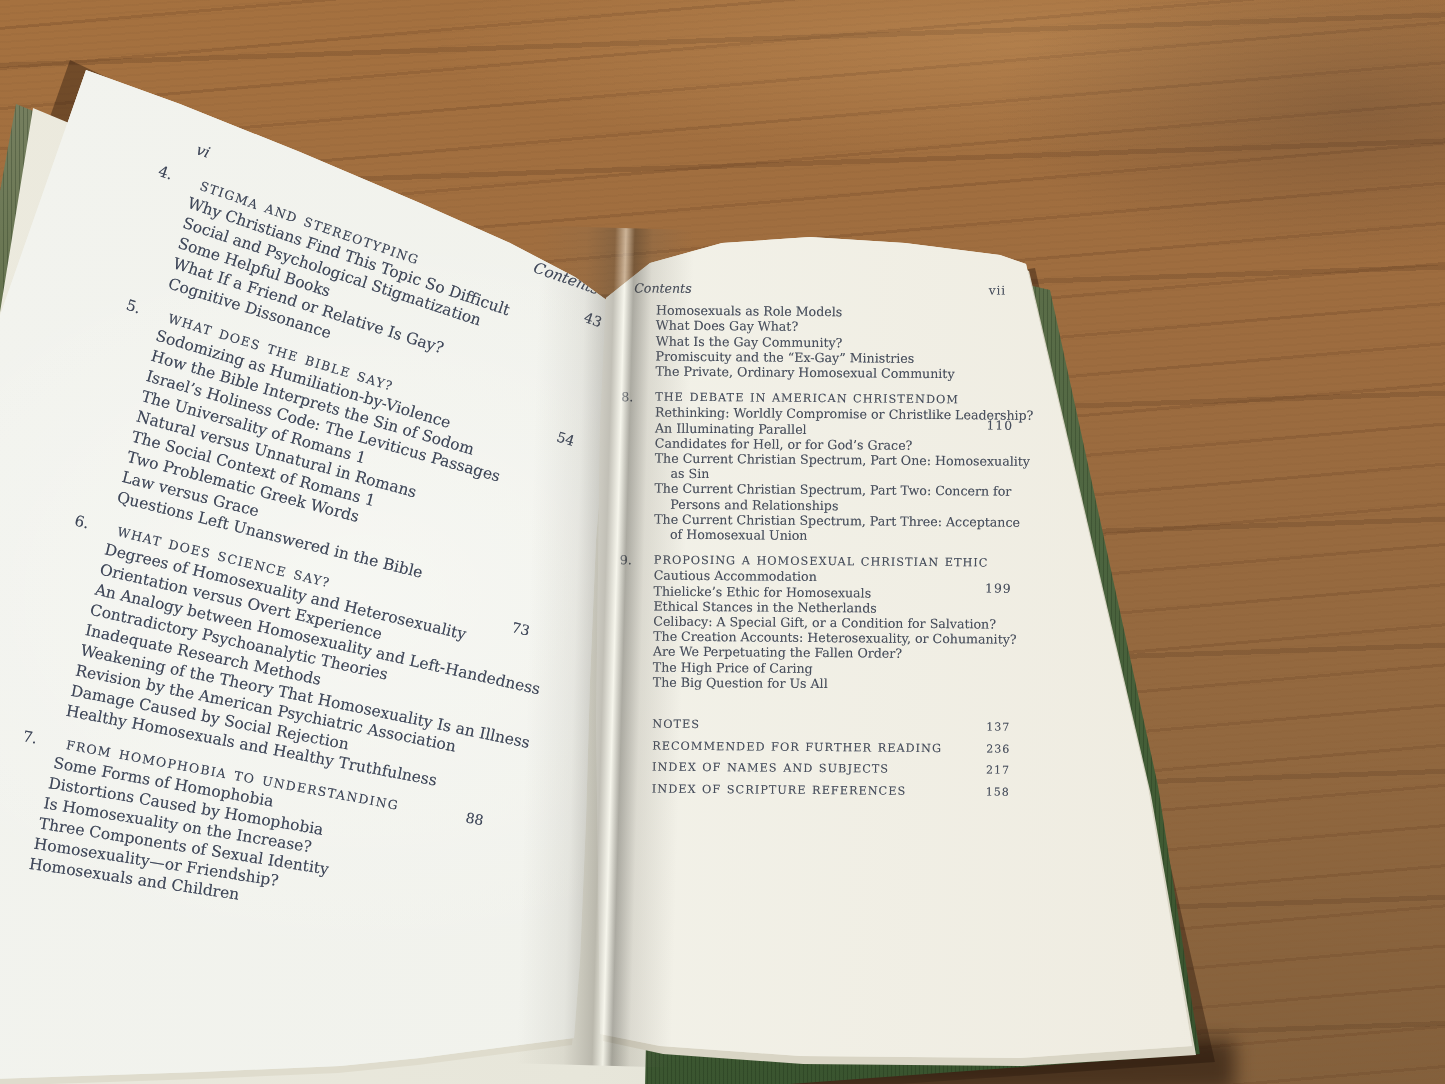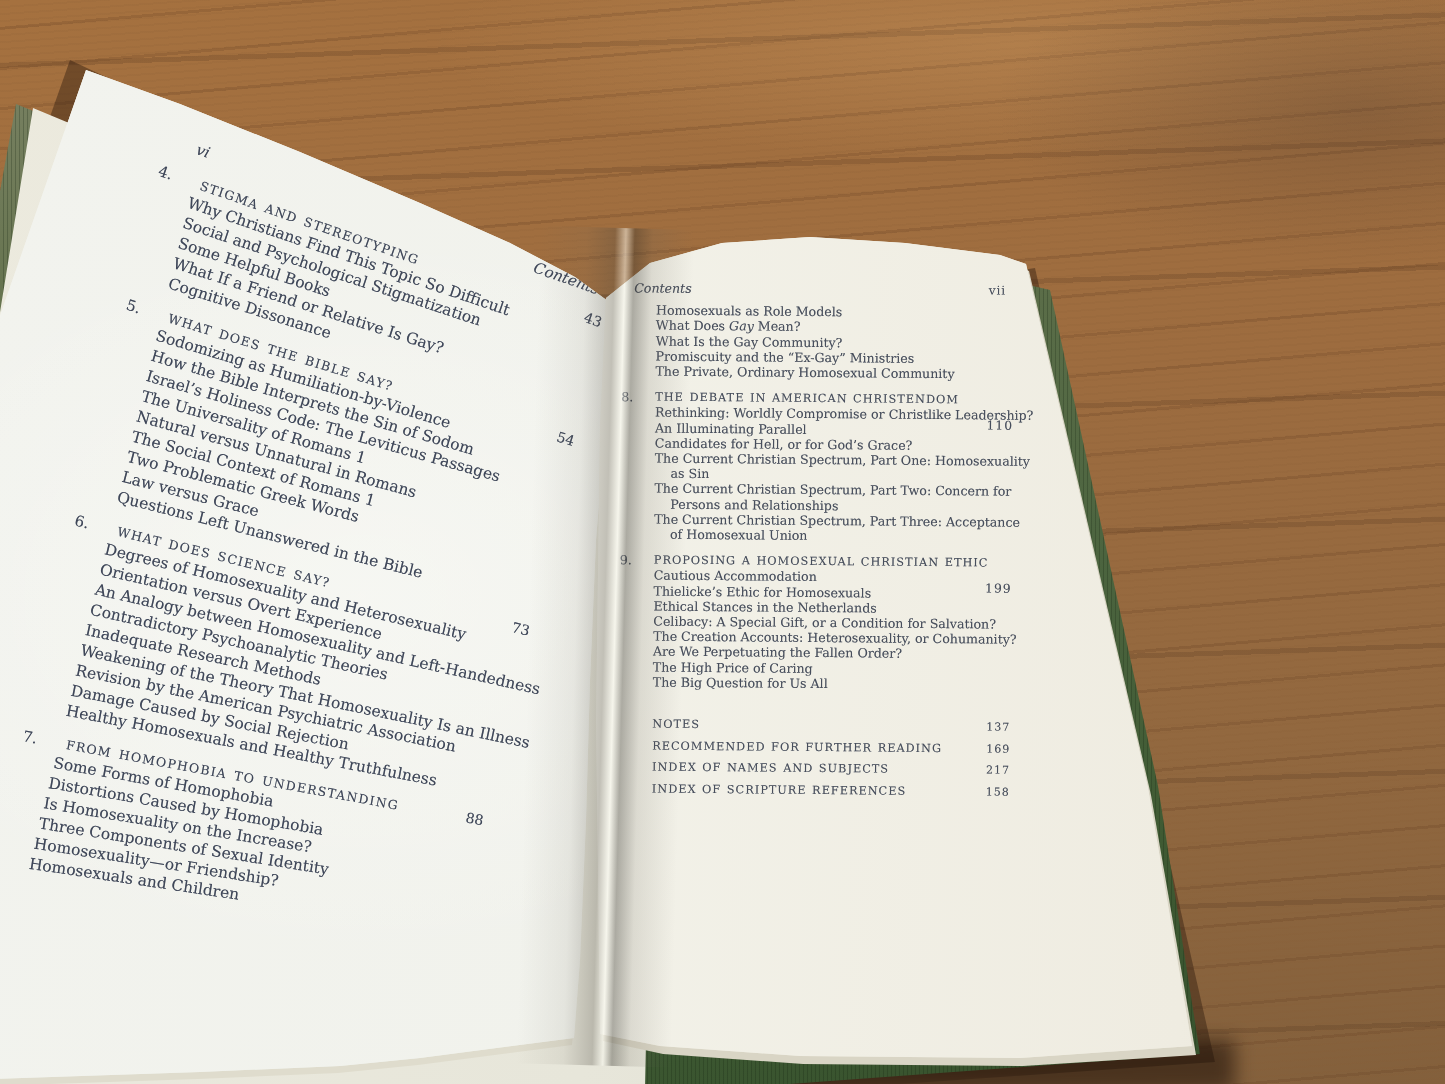--- a/index.html
+++ b/index.html
@@ -78,21 +78,21 @@
   .rp-headrow{display:flex;justify-content:space-between;padding:0 8px 0 12px;margin-bottom:7px;}
   .rp-runhead{font-style:italic;}
   .rp-folio{font-size:12px;letter-spacing:1px;}
   .rp-entry{padding-left:50px;text-indent:-16px;white-space:pre-line;width:380px;}
   .rp-sechead{padding-left:34px;margin-top:11px;font-size:11.3px;letter-spacing:1px;word-spacing:1px;}
   .rp-num{position:absolute;left:0;top:0;font-size:12.6px;letter-spacing:0;}
   .rp-page{position:absolute;right:0;top:10px;font-size:12.3px;letter-spacing:1px;margin-top:16px;}
   .back-matter{margin-top:24px;}
   .back-row{display:flex;justify-content:space-between;line-height:21.5px;font-size:11.3px;letter-spacing:1px;word-spacing:1px;padding-left:34px;}
   .back-page{font-size:11px;letter-spacing:1px;}
-  .ital{font-style:italic;}
+  .ital{}
 </style>
 </head>
 <body>
 
 <div class="scene">
   <div class="layer book-shadow"></div>
   <div class="bottom-shadow"></div>
   <div class="layer cover"></div>
   <div class="layer underpage"></div>
   <div class="layer lp-under"></div>
@@ -162,21 +162,21 @@
   <div class="layer rp-under"></div>
 
   <div class="layer right-page">
     <div class="rp-text">
       <div class="rpl rp-headrow">
         <span class="rp-runhead">Contents</span>
         <span class="rp-folio">vii</span>
       </div>
 
       <div class="rpl rp-entry">Homosexuals as Role Models</div>
-      <div class="rpl rp-entry"><span>What Does </span><span class="ital">Gay</span><span> Mean?</span></div>
+      <div class="rpl rp-entry"><span>What Does </span><span class="ital">Gay</span><span> What?</span></div>
       <div class="rpl rp-entry">What Is the Gay Community?</div>
       <div class="rpl rp-entry">Promiscuity and the “Ex-Gay” Ministries</div>
       <div class="rpl rp-entry">The Private, Ordinary Homosexual Community</div>
 
       <div class="rpl rp-sechead">
         <span class="rp-num">8.</span>
         <span>THE DEBATE IN AMERICAN CHRISTENDOM</span>
         <span class="rp-page">110</span>
       </div>
       <div class="rpl rp-entry">Rethinking: Worldly Compromise or Christlike Leadership?</div>
@@ -203,21 +203,21 @@
       <div class="rpl rp-entry">The High Price of Caring</div>
       <div class="rpl rp-entry">The Big Question for Us All</div>
 
       <div class="back-matter">
         <div class="back-row">
           <span>NOTES</span>
           <span class="back-page">137</span>
         </div>
         <div class="back-row">
           <span>RECOMMENDED FOR FURTHER READING</span>
-          <span class="back-page">169</span>
+          <span class="back-page">236</span>
         </div>
         <div class="back-row">
           <span>INDEX OF NAMES AND SUBJECTS</span>
           <span class="back-page">217</span>
         </div>
         <div class="back-row">
           <span>INDEX OF SCRIPTURE REFERENCES</span>
           <span class="back-page">158</span>
         </div>
       </div>

